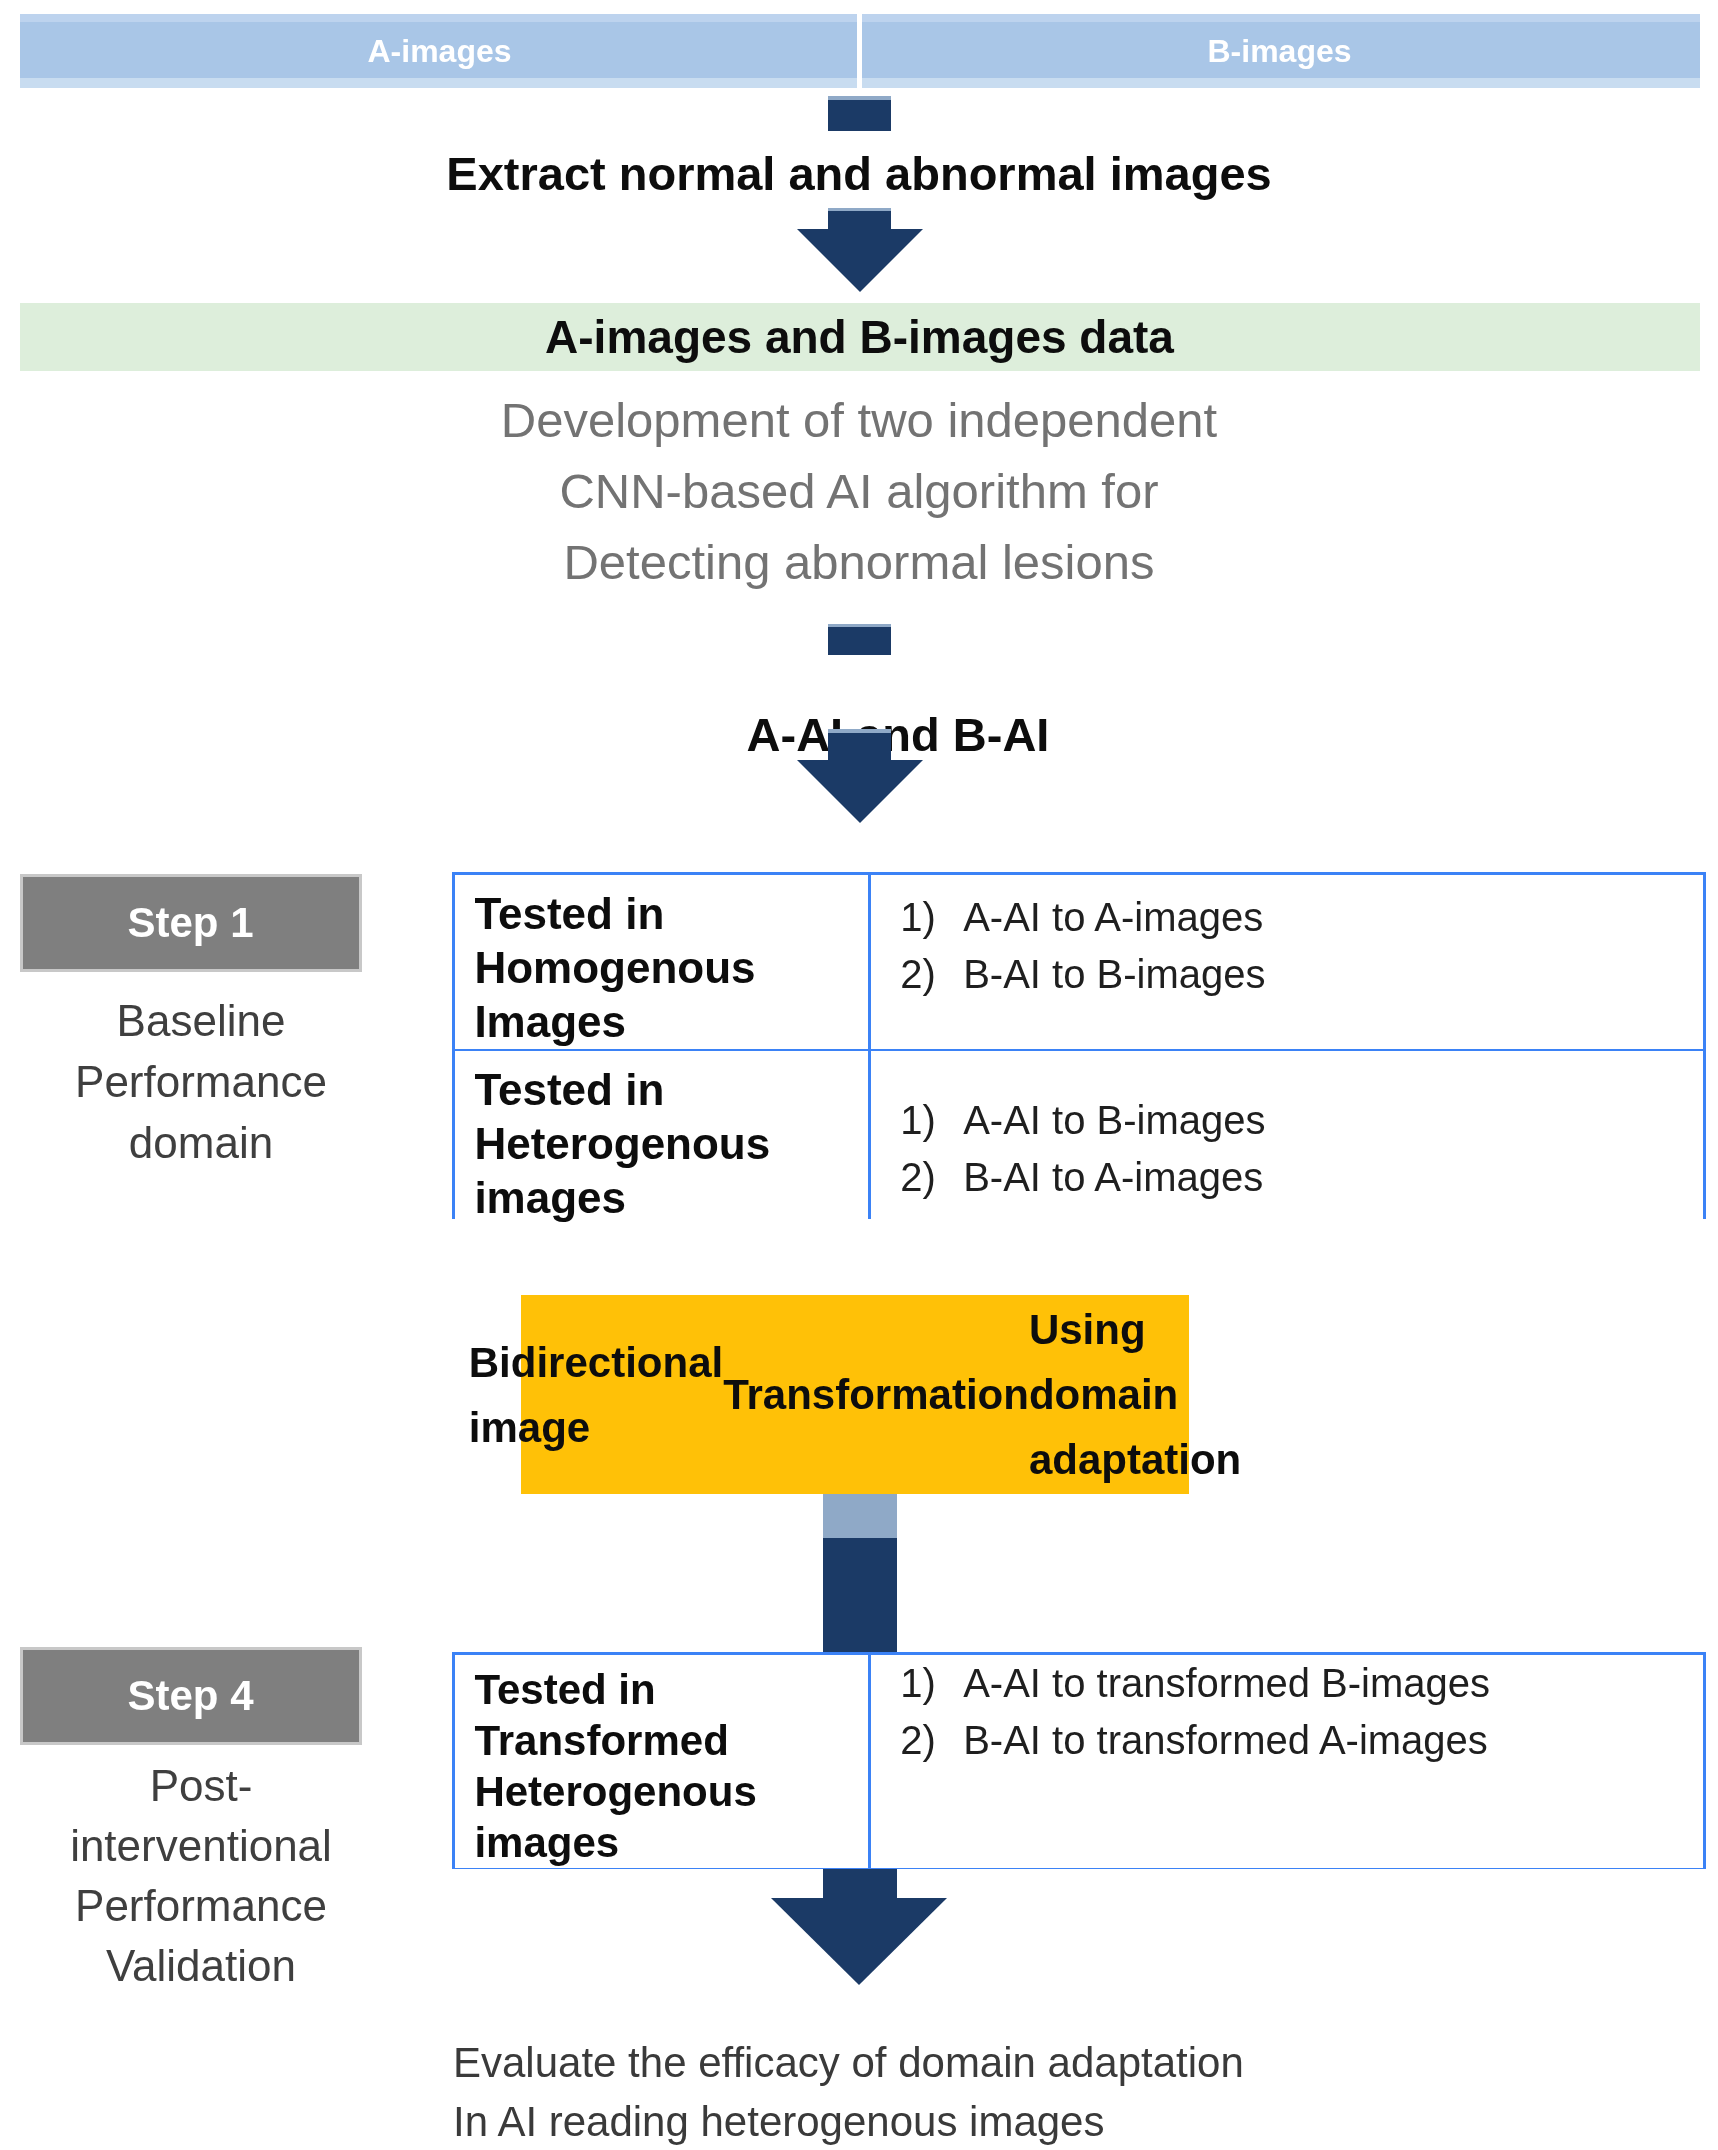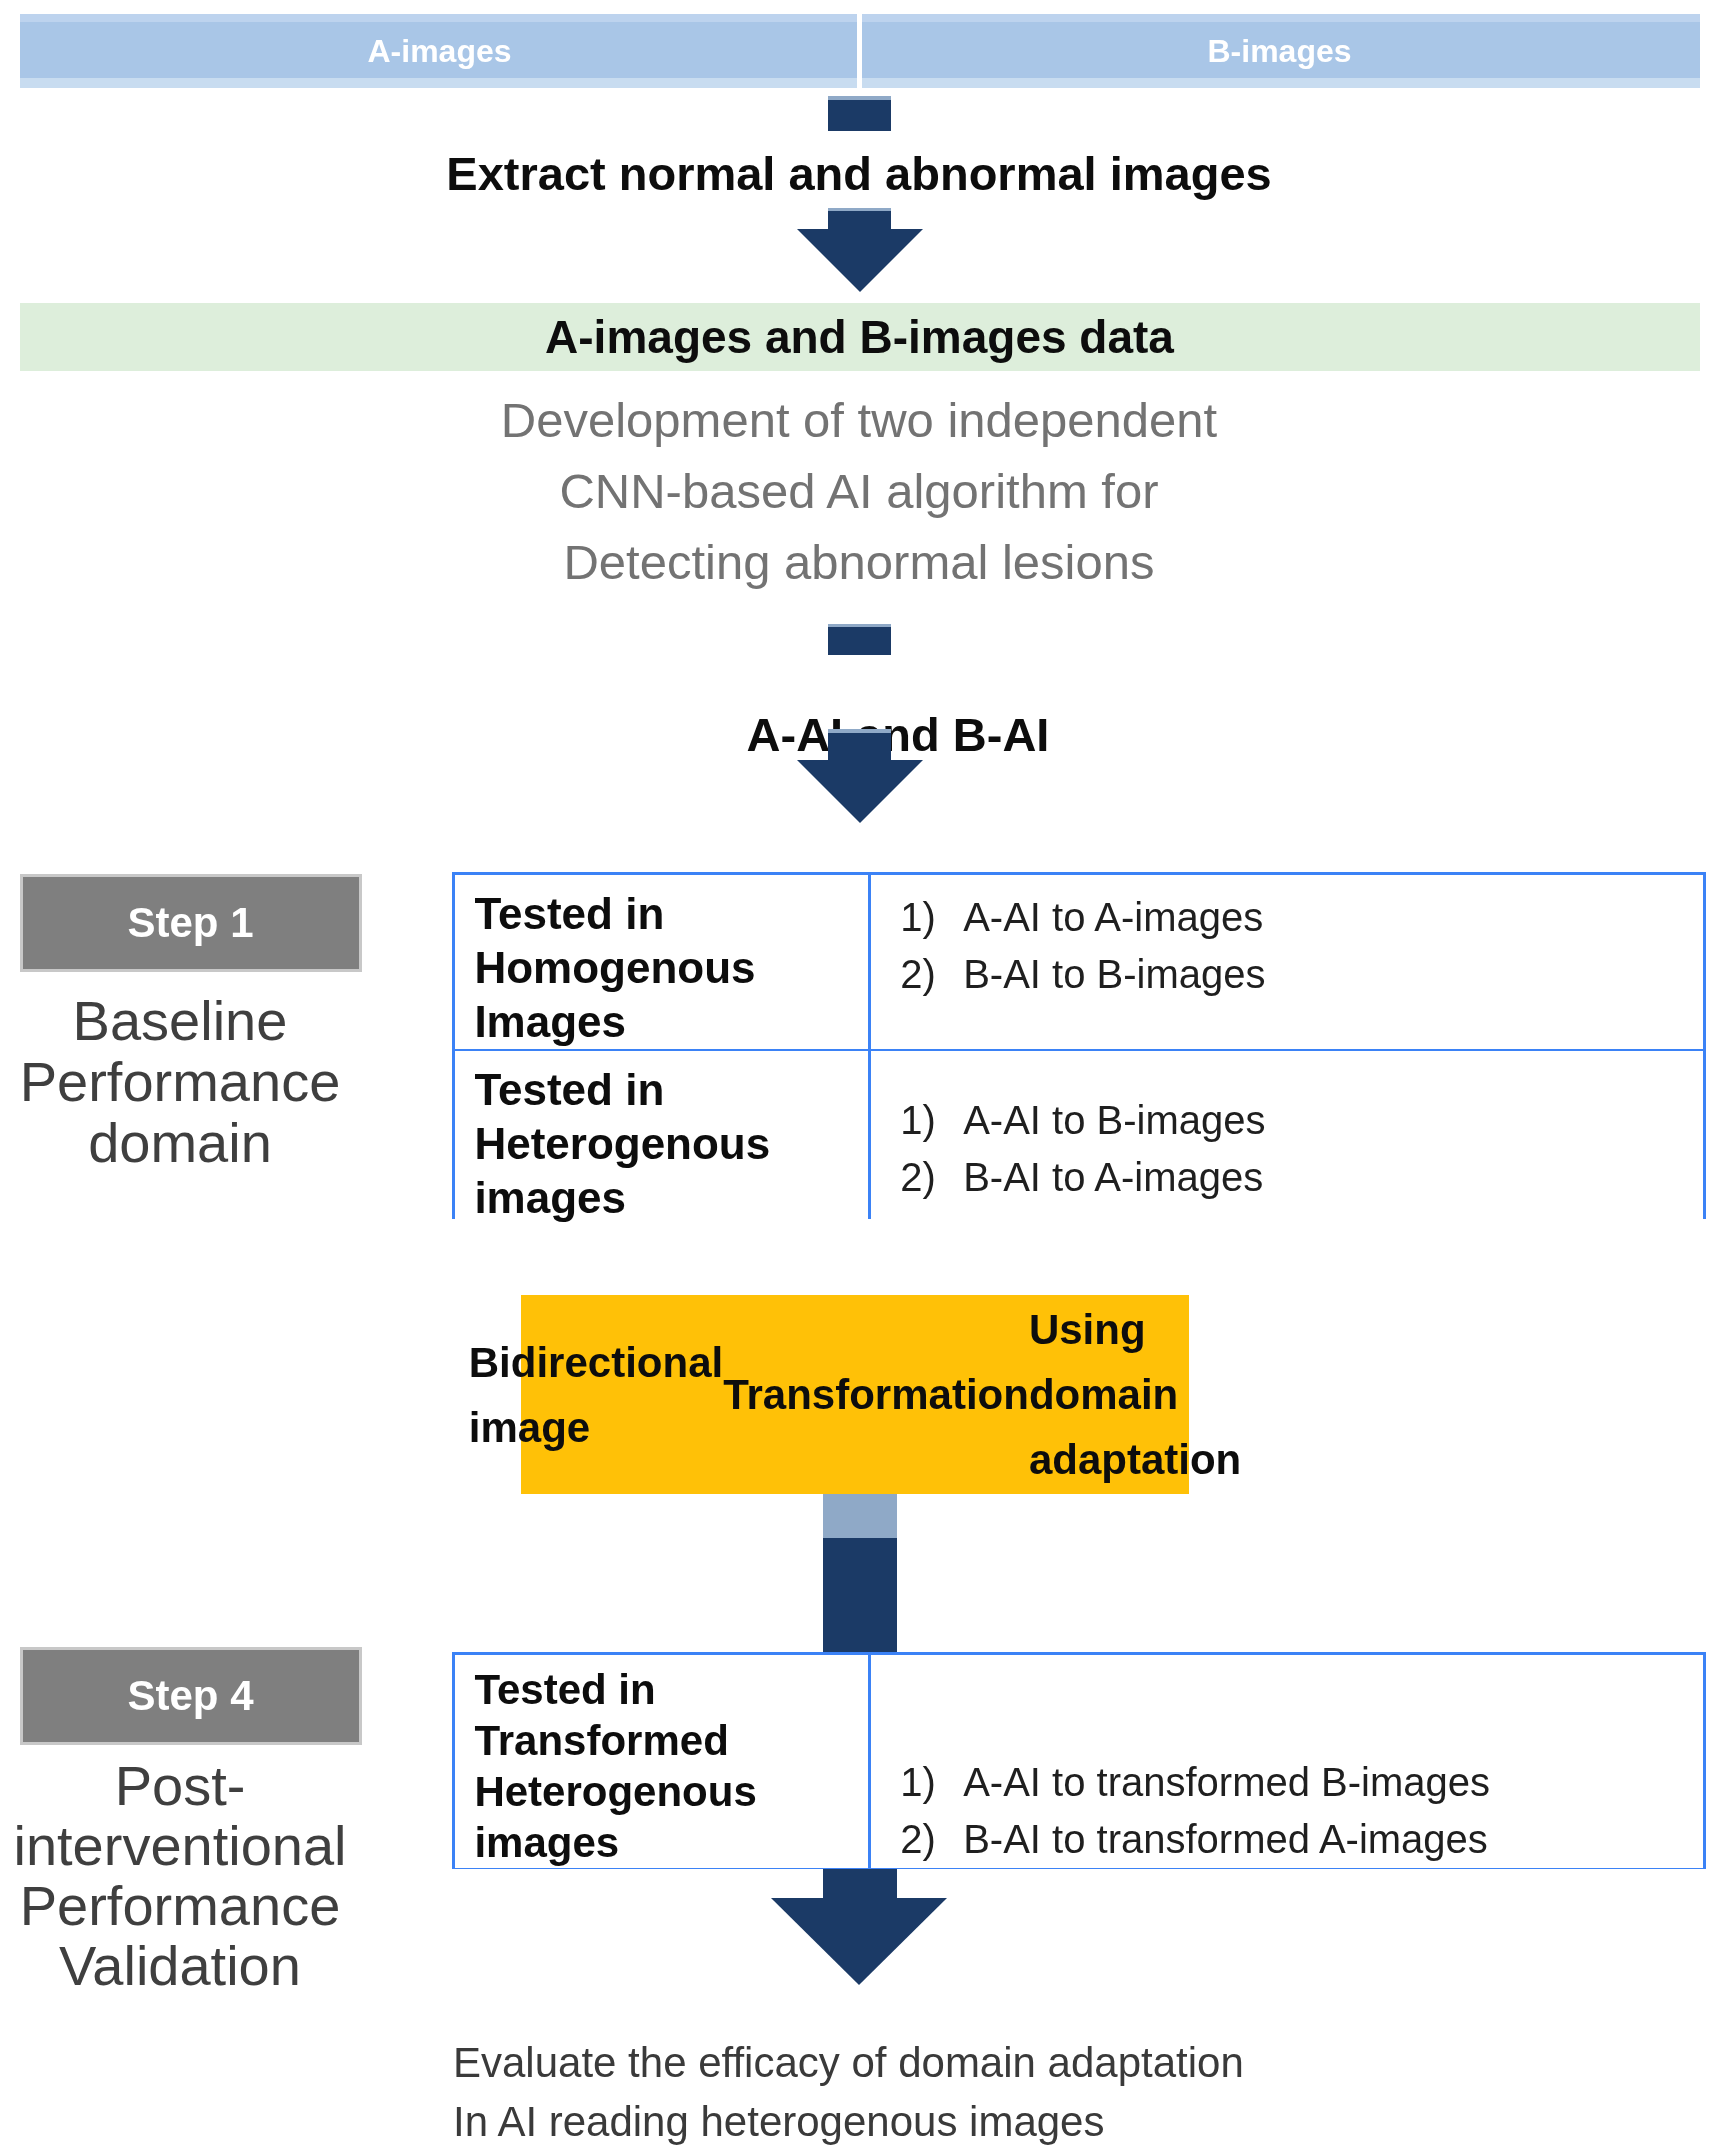--- a/index.html
+++ b/index.html
@@ -58,22 +58,22 @@
   }
 
   
   .badge{
     left:19.5px; width:342px; height:98px;
     background:#7F7F7F; border:3.4px solid #C8C8C8; box-sizing:border-box;
     display:flex; align-items:center; justify-content:center;
     color:#ffffff; font-weight:bold; font-size:42px;
   }
   .caption{
-    left:9px; width:342px; text-align:center;
-    font-size:56px; line-height:61px; color:#3F3F3F;
+    left:30px; width:342px; text-align:center;
+    font-size:44px; line-height:61px; color:#3F3F3F;
   }
 
   
   .dtable{
     left:452px; width:1254px;
     background:#3b82f6;
     display:grid;
     gap:2.8px; padding:3.4px; box-sizing:border-box;
     z-index:3;
   }
@@ -85,21 +85,21 @@
     font-size:44px; line-height:54px;
     padding:11.2px 11.2px 0 19px;
   }
   .t2 .cell-head{font-size:42px; line-height:51px; padding-top:9px;}
   .cell-list{
     font-size:40px; line-height:57px; color:#1f1f1f;
     padding-left:29px;
   }
   .pt-sm{padding-top:13.4px;}
   .pt-lg{padding-top:41px;}
-  .cell-list-center{display:flex;flex-direction:column;justify-content:flex-end;}
+  .cell-list-center{display:flex;flex-direction:column;justify-content:flex-start;}
   .num{display:inline-block;min-width:63px;}
 
   
   .transform-box{
     left:521px; top:1295px; width:668px; height:199px;
     background:#FFC107;
     display:flex; flex-direction:row; align-items:center; justify-content:center;
     font-weight:bold; font-size:42px; line-height:65px; color:#0d0d0d;
     z-index:2;
   }

